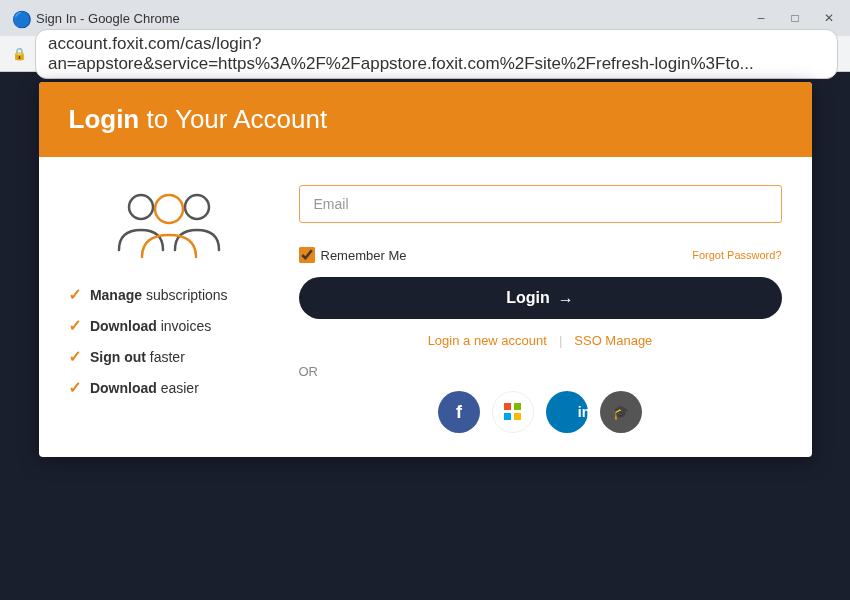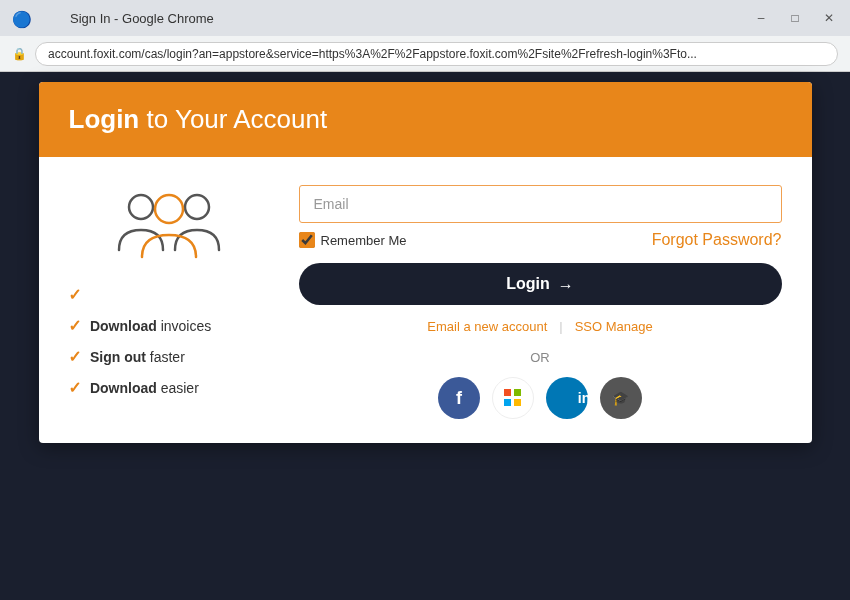--- a/index.html
+++ b/index.html
@@ -21,21 +21,20 @@
       gap: 8px;
     }
     .title-bar-icon {
       width: 16px;
       height: 16px;
     }
     .title-bar-title {
       font-size: 13px;
       color: #333;
       flex: 1;
-      margin-left: 34px;
     }
     .title-bar-controls {
       display: flex;
       gap: 16px;
     }
     .title-bar-control {
       font-size: 12px;
       color: #555;
       cursor: pointer;
       display: flex;
@@ -53,21 +52,21 @@
       align-items: center;
       padding: 0 12px;
       gap: 8px;
       border-bottom: 1px solid #ccc;
     }
     .address-lock {
       font-size: 12px;
       color: #555;
     }
     .address-url {
-      font-size: 12px;
+      font-size: 17px;
       color: #333;
       background: white;
       border: 1px solid #ccc;
       border-radius: 12px;
       padding: 4px 12px;
       flex: 1;
     }
 
     
     .browser-content {
@@ -137,21 +136,21 @@
       font-weight: bold;
       flex-shrink: 0;
     }
 
     
     .right-panel {
       flex: 1;
     }
 
     .form-group {
-      margin-bottom: 8px;
+      margin-bottom: 24px;
     }
     .form-group input {
       width: 100%;
       padding: 10px 14px;
       border: 1.5px solid #f0a050;
       border-radius: 3px;
       font-size: 14px;
       color: #333;
       outline: none;
     }
@@ -176,21 +175,21 @@
     .remember-checkbox {
       width: 16px;
       height: 16px;
       accent-color: #e8861a;
     }
     .remember-label {
       font-size: 13px;
       color: #333;
     }
     .forgot-link {
-      font-size: 16px;
+      font-size: 11px;
       color: #e8861a;
       text-decoration: none;
       cursor: pointer;
       text-align: right;
     }
 
     .login-btn {
       width: 100%;
       padding: 12px;
       background: #1a1f2e;
@@ -235,21 +234,20 @@
       padding: 10px 16px;
       border: 1px solid #ddd;
       border-radius: 4px;
       background: white;
       cursor: pointer;
       font-size: 14px;
       color: #444;
     }
 
     .or-divider {
-      text-align: center;
       font-size: 13px;
       color: #888;
       margin-bottom: 12px;
     }
 
     .social-icons {
       display: flex;
       align-items: center;
       justify-content: center;
       gap: 12px;
@@ -340,20 +338,21 @@
             <path d="M66 65 Q66 45 88 45 Q110 45 110 65" stroke="#555" stroke-width="2.5" fill="none" stroke-linecap="round"></path>
 
             <circle cx="60" cy="24" r="14" stroke="#e8861a" stroke-width="2.5" fill="none"></circle>
             <path d="M33 72 Q33 50 60 50 Q87 50 87 72" stroke="#e8861a" stroke-width="2.5" fill="none" stroke-linecap="round"></path>
           </svg>
         </div>
 
         <ul class="feature-list">
           <li>
             <span class="check-icon">✓</span>
+            <span><strong>Manage</strong> subscriptions</span>
           </li>
           <li>
             <span class="check-icon">✓</span>
             <span><strong>Download</strong> invoices</span>
           </li>
           <li>
             <span class="check-icon">✓</span>
             <span><strong>Sign out</strong> faster</span>
           </li>
           <li>
@@ -377,21 +376,21 @@
           </div>
           <a class="forgot-link">Forgot Password?</a>
         </div>
 
         <button class="login-btn">
           <span>Login</span>
           <span>→</span>
         </button>
 
         <div class="links-row">
-          <a>Email a new account</a>
+          <a>Login a new account</a>
           <span class="links-divider">|</span>
           <a>SSO Manage</a>
         </div>
 
 
         <div class="or-divider">
           <span>OR</span>
         </div>
 
         <div class="social-icons">

